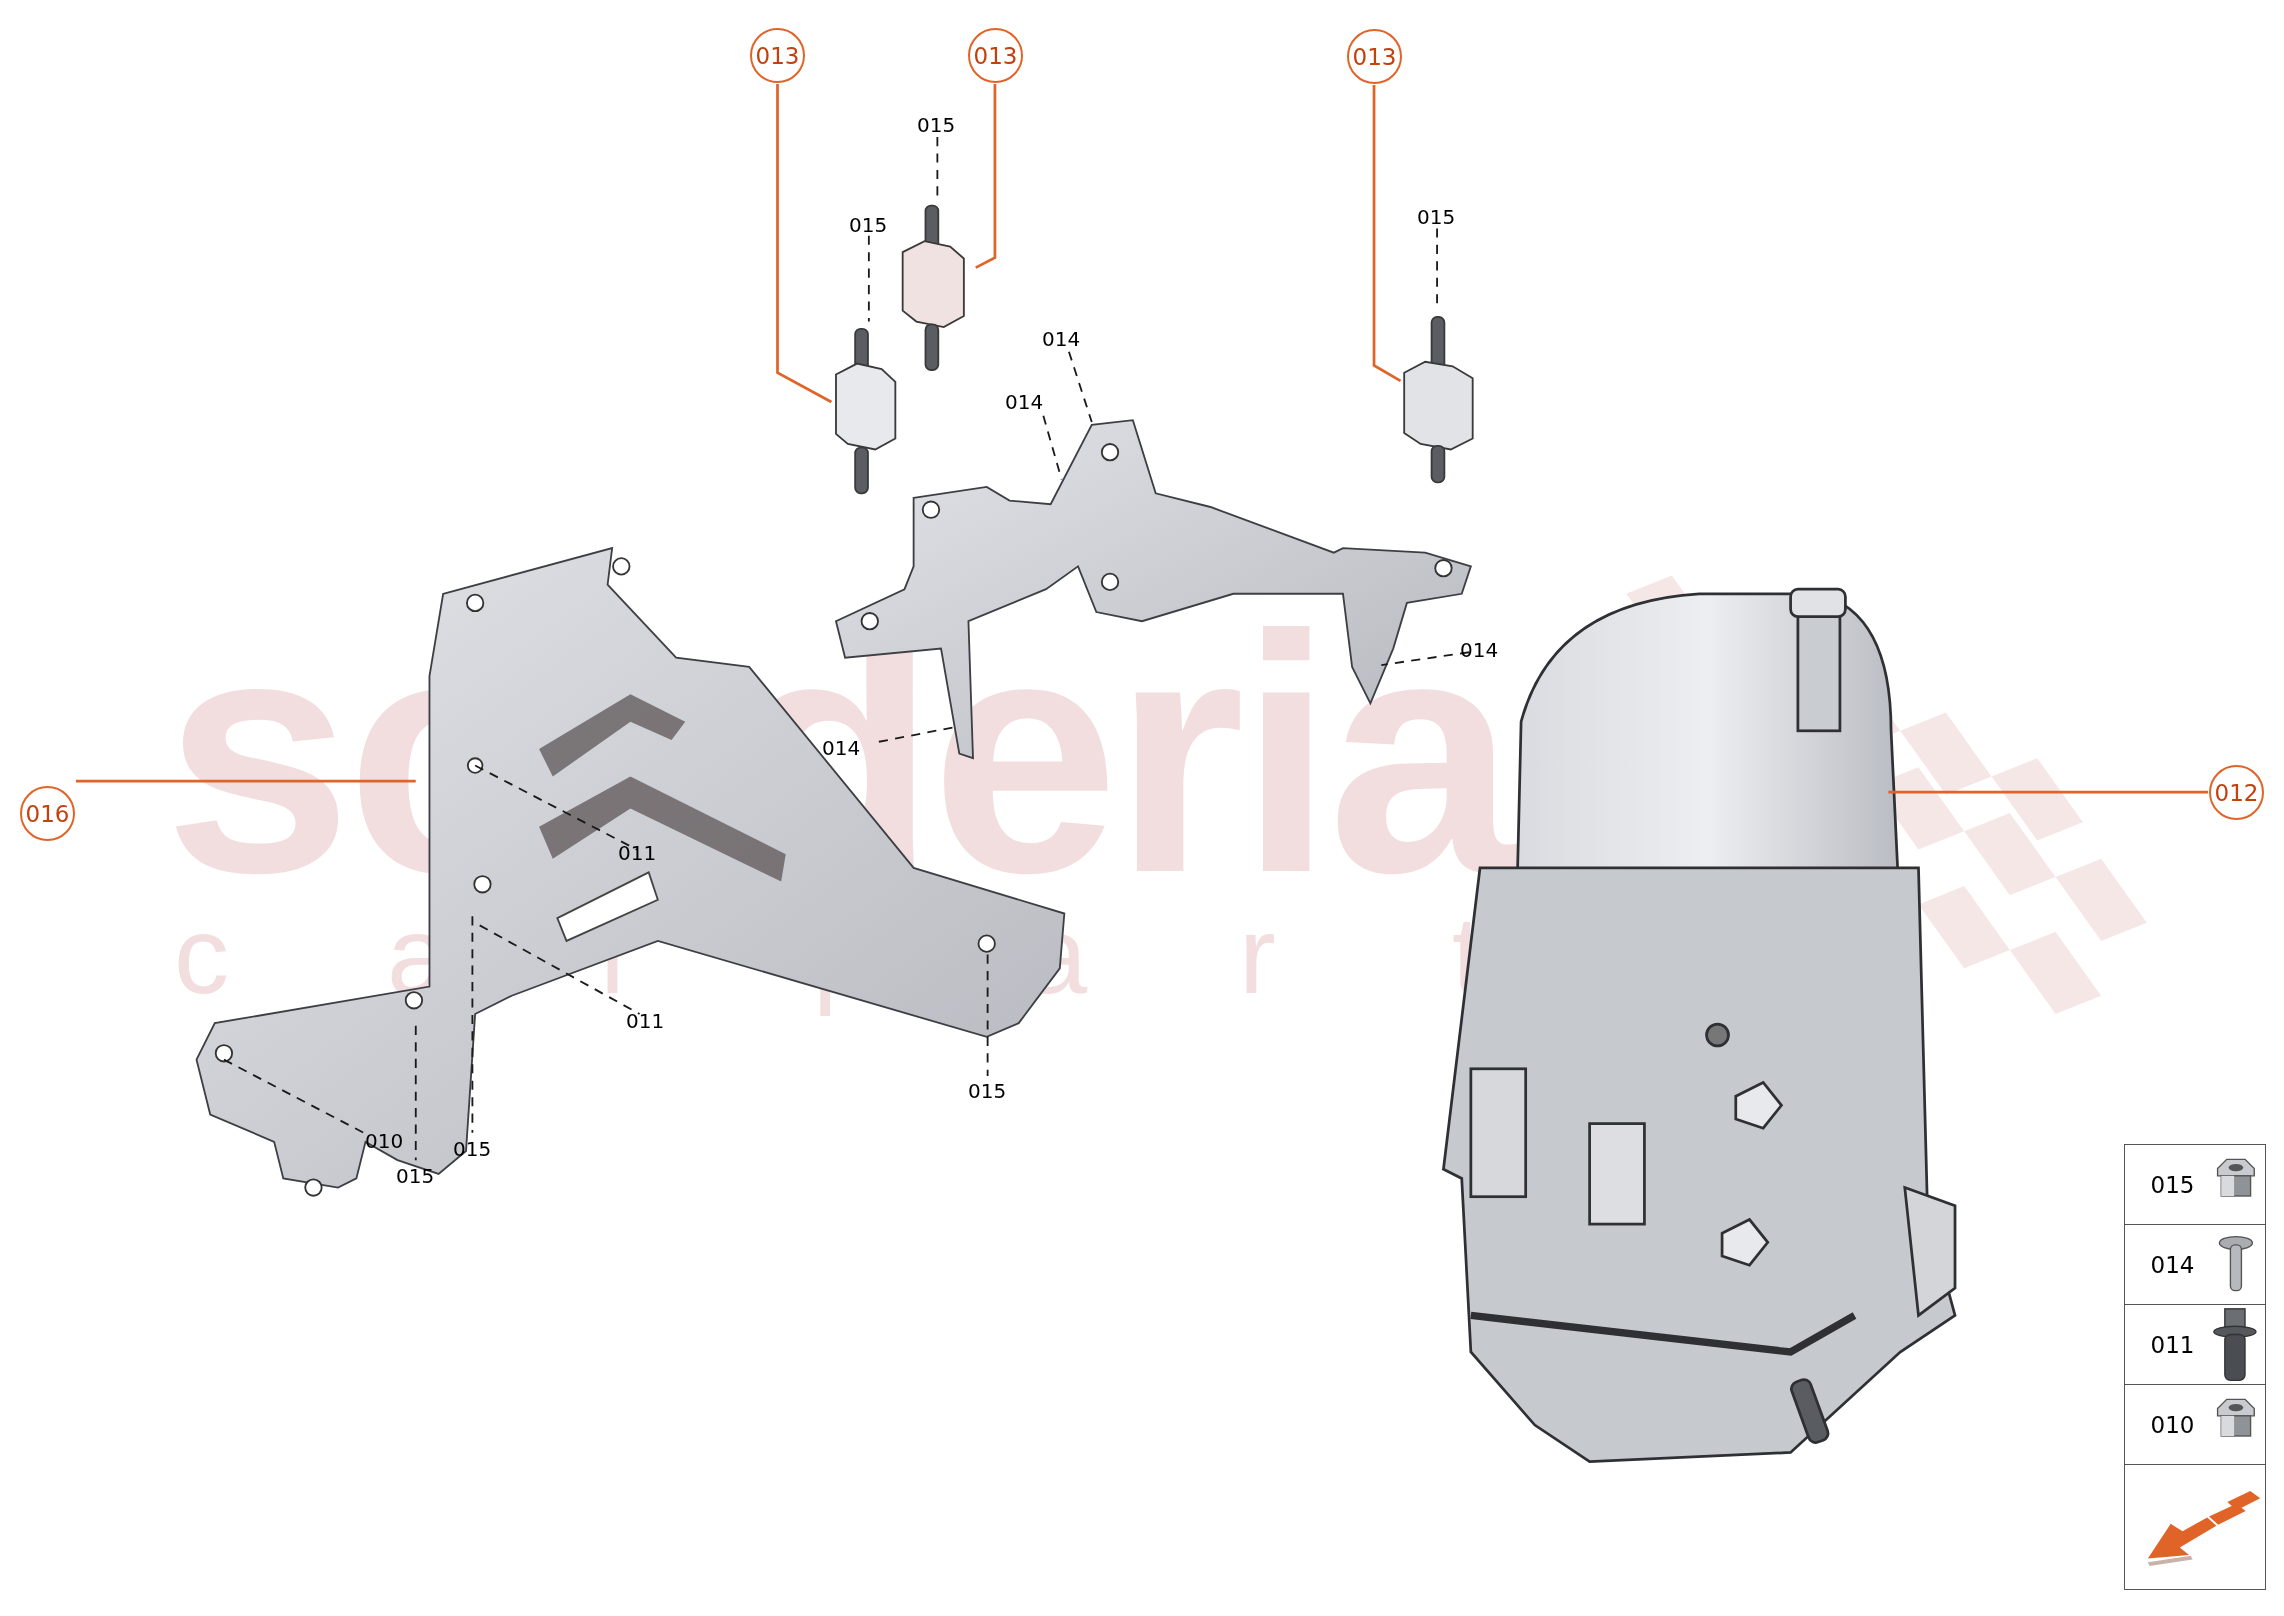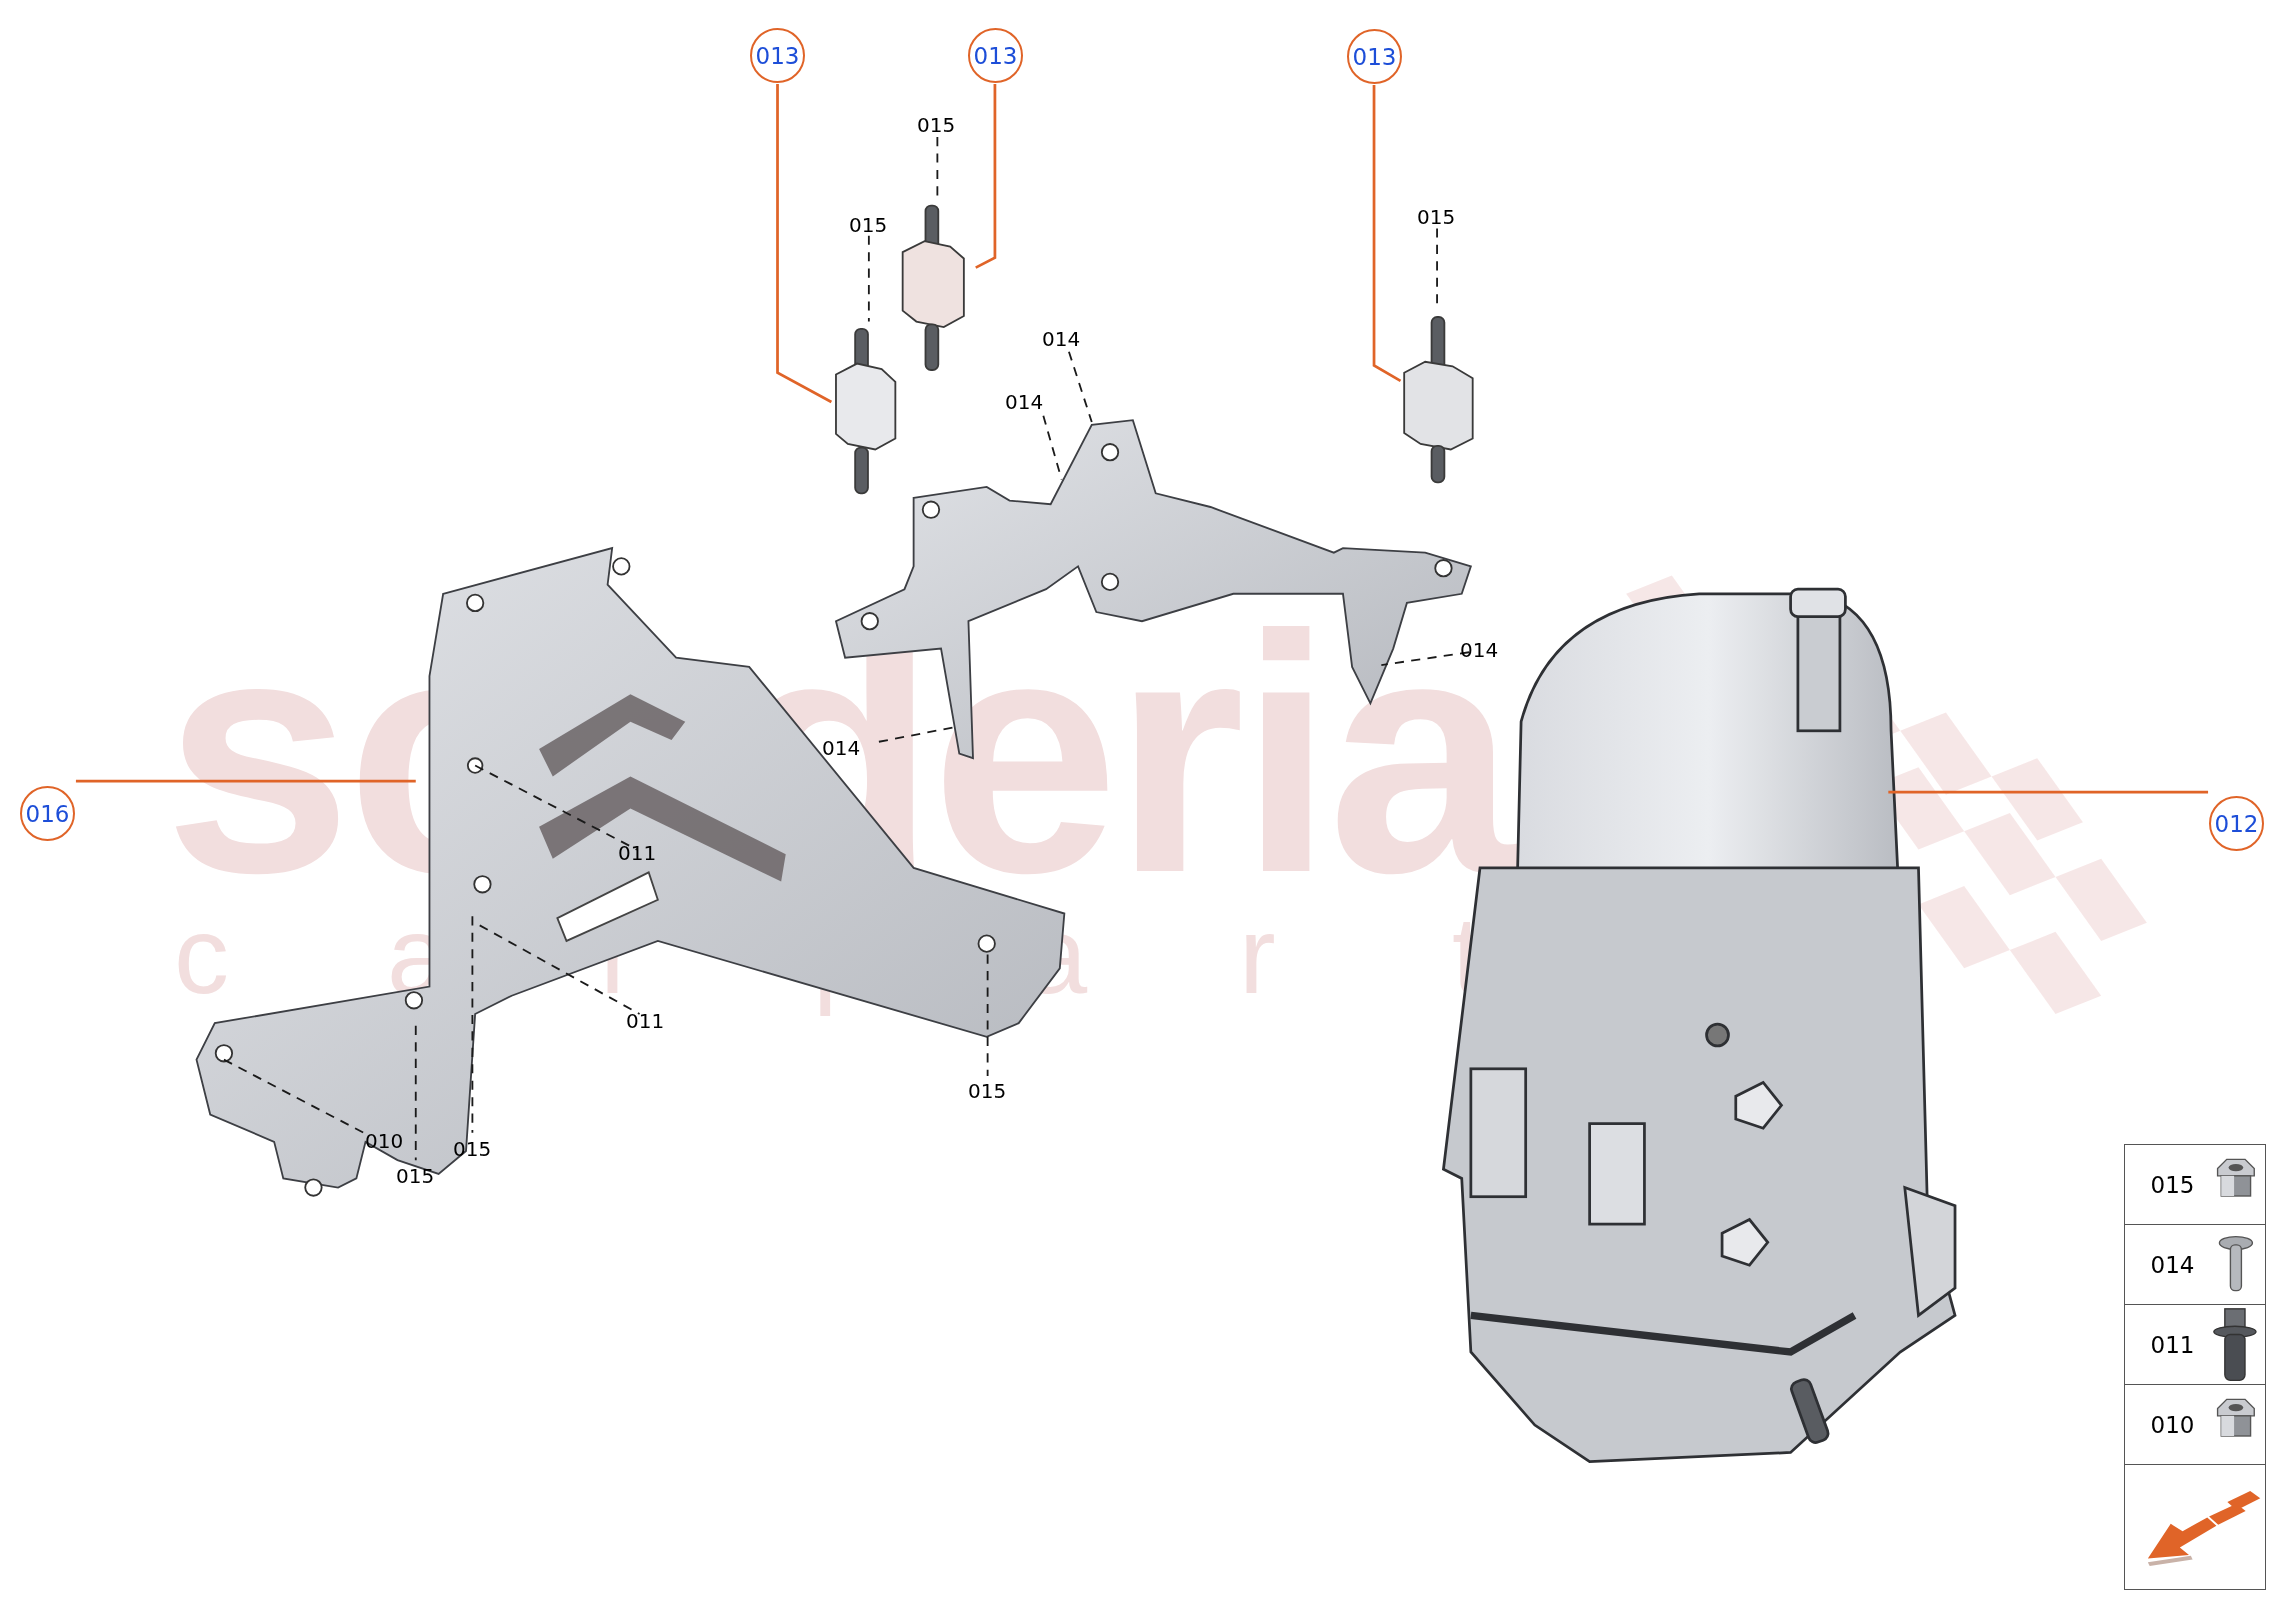--- a/index.html
+++ b/index.html
@@ -6,21 +6,21 @@
   body { width: 2284px; height: 1616px; position: relative; overflow: hidden;
          font-family: "DejaVu Sans", "Liberation Sans", sans-serif; }
   #stage { position: absolute; left: 0; top: 0; width: 2284px; height: 1616px; }
   .wm-big { position: absolute; left: 164px; top: 585px; font-family: "Liberation Sans", sans-serif;
             font-weight: bold; font-size: 338px; color: #f2dede; letter-spacing: -5.5px; line-height: 1; }
   .wm-small { position: absolute; left: 174px; top: 900px; font-family: "Liberation Sans", sans-serif;
               font-size: 110px; color: #f2dede; line-height: 1; }
   .wm-small span { display: inline-block; width: 213px; }
   .callout { position: absolute; width: 55px; height: 55px; border: 2.7px solid #e06428; border-radius: 50%;
              background: #ffffff; display: flex; align-items: center; justify-content: center;
-             font-size: 23px; color: #1d4ed8; box-sizing: border-box; }
+             font-size: 23px; color: #c2410c; box-sizing: border-box; }
   .plabel { position: absolute; font-size: 20px; color: #000; background: transparent; line-height: 1; }
   .legend { position: absolute; left: 2124px; top: 1144px; width: 142px; height: 446px;
             border: 1.8px solid #555; box-sizing: border-box; background: #fff; }
   .legend-row { height: 80px; border-bottom: 1.8px solid #555; box-sizing: border-box; position: relative; }
   .legend-row .code { position: absolute; left: 25.6px; top: 27.4px; font-size: 23px; color: #000; }
   .legend-row svg { position: absolute; right: 7.3px; top: 7.3px; }
   .legend-arrow { position: absolute; left: 0; top: 322px; width: 138px; height: 121px; }
 </style>
 </head>
 <body>
@@ -131,21 +131,21 @@
       <line x1="245" y1="1160" x2="398" y2="1240"></line>
       <line x1="517" y1="1003" x2="517" y2="1240"></line>
       <line x1="455" y1="1123" x2="455" y2="1270"></line>
     </g>
   </svg>
 
   <div class="callout" style="left:750px;top:28px">013</div>
   <div class="callout" style="left:968px;top:28px">013</div>
   <div class="callout" style="left:1347px;top:29px">013</div>
   <div class="callout" style="left:20px;top:786px">016</div>
-  <div class="callout" style="left:2209px;top:796px">012</div>
+  <div class="callout" style="left:2209px;top:765px">012</div>
 
   <span class="plabel" style="left:917px;top:115px">015</span>
   <span class="plabel" style="left:849px;top:215px">015</span>
   <span class="plabel" style="left:1417px;top:207px">015</span>
   <span class="plabel" style="left:1042px;top:329px">014</span>
   <span class="plabel" style="left:1005px;top:392px">014</span>
   <span class="plabel" style="left:1460px;top:640px">014</span>
   <span class="plabel" style="left:822px;top:738px">014</span>
   <span class="plabel" style="left:618px;top:843px">011</span>
   <span class="plabel" style="left:626px;top:1011px">011</span>

